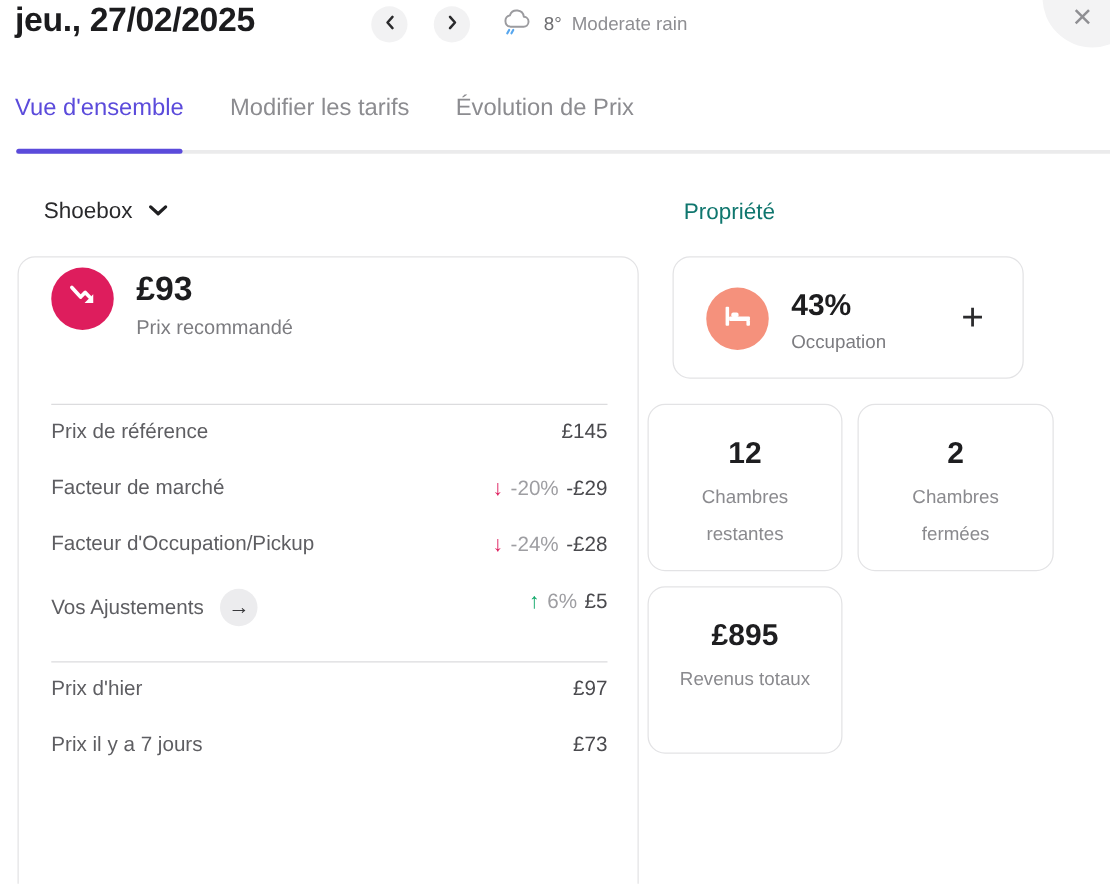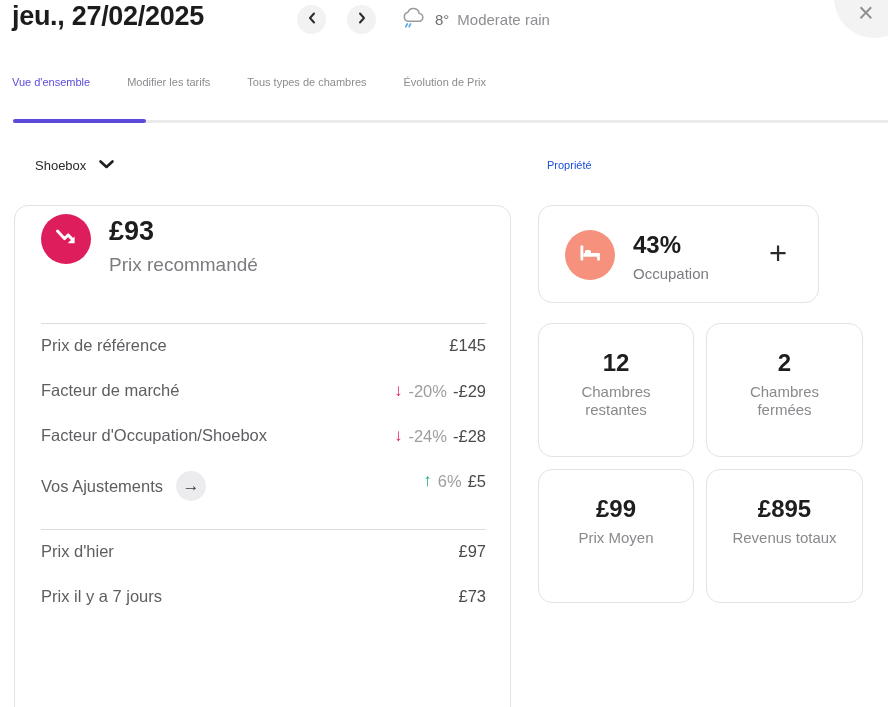--- a/index.html
+++ b/index.html
@@ -33,58 +33,58 @@
     position:absolute; left:834px; top:-42px; width:80px; height:80px;
     border-radius:50%; background:#f3f3f4; cursor:pointer;
   }
   .close-x {
     position:absolute; left:24px; top:42px;
     font-size:27px; line-height:27px; color:#8f8f93;
   }
   
   .tabs {
     position:absolute; left:12px; top:76px;
-    display:flex; gap:37px; font-size:11px; color:#8c8c90;
+    display:flex; gap:37px; font-size:19px; color:#8c8c90;
   }
   .tab { cursor:pointer; white-space:nowrap; }
   .tab.active { color:#5b4bdb; }
   .tab-track {
     position:absolute; left:13px; top:120px; width:875px; height:3px;
     background:#ebebec;
   }
   .tab-indicator {
     position:absolute; left:13px; top:119px; width:133px; height:4px;
     background:#5b4bdb; border-radius:2px;
   }
   
   .room-selector {
     position:absolute; left:35px; top:158px;
     display:flex; align-items:center; gap:12px;
-    font-size:13px; color:#2a2a2c; cursor:pointer;
+    font-size:18px; color:#2a2a2c; cursor:pointer;
   }
   .property-heading {
     position:absolute; left:547px; top:159px;
-    font-size:11px; color:#1d4ed8;
+    font-size:18px; color:#0f766e;
   }
   
   .card {
     background:#fff; border:1px solid #e3e3e5; border-radius:14px;
   }
   .price-card {
     position:absolute; left:14px; top:205px; width:497px; height:530px;
   }
   .price-head { position:absolute; left:26px; top:8px; display:flex; gap:18px; }
   .icon-circle {
     width:50px; height:50px; border-radius:50%;
     display:flex; align-items:center; justify-content:center; flex:0 0 auto;
   }
   .icon-circle.pink { background:#de1d5d; }
   .icon-circle.salmon { background:#f5917c; }
   .price-big { font-size:27px; font-weight:600; color:#1d1d1f; margin-top:2px; }
-  .price-sub { font-size:19px; color:#7c7c80; margin-top:7px; }
+  .price-sub { font-size:16px; color:#7c7c80; margin-top:7px; }
   .divider { position:absolute; left:26px; right:24px; height:1px; background:#dcdcde; }
   .divider.d1 { top:117px; }
   .divider.d2 { top:323px; }
   .rows { position:absolute; left:26px; right:24px; }
   .rows.breakdown { top:130px; }
   .rows.history { top:336px; }
   .row {
     height:45px; display:flex; align-items:flex-start; justify-content:space-between;
     font-size:16.5px;
   }
@@ -107,27 +107,27 @@
   }
   .occ-head { position:absolute; left:26px; top:24px; display:flex; gap:18px; }
   .occ-value { font-size:24px; font-weight:600; color:#1d1d1f; margin-top:1px; }
   .occ-label { font-size:15px; color:#7c7c80; margin-top:6px; }
   .plus-btn {
     position:absolute; right:20px; top:28px; width:40px; height:40px;
     background:none; border:none; cursor:pointer;
     font-size:31px; font-weight:400; color:#2b2b2d; line-height:40px; text-align:center;
   }
   .stat-grid {
-    position:absolute; left:538px; top:323px; width:333px;
+    position:absolute; left:518px; top:323px; width:333px;
     display:grid; grid-template-columns:156px 157px; grid-auto-rows:134px;
     column-gap:20px; row-gap:20px;gap:12px;
   }
   .stat-card { text-align:center; padding:24px 16px 0 16px; }
   .stat-value { font-size:24px; font-weight:600; color:#1e1e20; line-height:30px; }
-  .stat-label { font-size:15px; color:#8a8a8e; line-height:18px; margin-top:5px; }
+  .stat-label { font-size:15px; color:#8a8a8e; line-height:30px; margin-top:5px; }
 </style>
 </head>
 <body>
 
 <div class="date-title">jeu., 27/02/2025</div>
 
 <button class="nav-btn prev">
   <span>
     <svg width="10" height="14" viewBox="0 0 10 14">
         <path d="M7 2.5 L3 7 l4 4.5" stroke="#2b2b2d" stroke-width="2" fill="none" stroke-linecap="round" stroke-linejoin="round"></path>
@@ -154,21 +154,20 @@
   <span class="weather-cond">Moderate rain</span>
 </div>
 
 <div class="close-circle">
   <span class="close-x">×</span>
 </div>
 
 <div class="tabs">
   <div class="tab active">Vue d'ensemble</div>
   <div class="tab">Modifier les tarifs</div>
-  <div class="tab">Tous types de chambres</div>
   <div class="tab">Évolution de Prix</div>
 </div>
 <div class="tab-track"></div>
 <div class="tab-indicator"></div>
 
 <div class="room-selector">
   <span>Shoebox</span>
   <span>
     <svg width="17" height="11" viewBox="0 0 17 11">
         <path d="M2.5 2.5 l6 5.5 L14.5 2.5" stroke="#1f1f21" stroke-width="2.6" fill="none" stroke-linecap="round" stroke-linejoin="round"></path>
@@ -203,21 +202,21 @@
     </div>
     <div class="row">
       <span class="row-label">Facteur de marché</span>
       <span class="row-value">
         <span class="arrow down">↓</span>
         <span class="pct">-20%</span>
         <span class="amt">-£29</span>
       </span>
     </div>
     <div class="row">
-      <span class="row-label">Facteur d'Occupation/Shoebox</span>
+      <span class="row-label">Facteur d'Occupation/Pickup</span>
       <span class="row-value">
         <span class="arrow down">↓</span>
         <span class="pct">-24%</span>
         <span class="amt">-£28</span>
       </span>
     </div>
     <div class="row">
       <span class="row-label">
         <span>Vos Ajustements</span>
         <button class="mini-arrow-btn">
@@ -271,20 +270,16 @@
 <div class="stat-grid">
   <div class="card stat-card">
     <div class="stat-value">12</div>
     <div class="stat-label">Chambres restantes</div>
   </div>
   <div class="card stat-card">
     <div class="stat-value">2</div>
     <div class="stat-label">Chambres fermées</div>
   </div>
   <div class="card stat-card">
-    <div class="stat-value">£99</div>
-    <div class="stat-label">Prix Moyen</div>
-  </div>
-  <div class="card stat-card">
     <div class="stat-value">£895</div>
     <div class="stat-label">Revenus totaux</div>
   </div>
 </div>
 
 </body></html>

